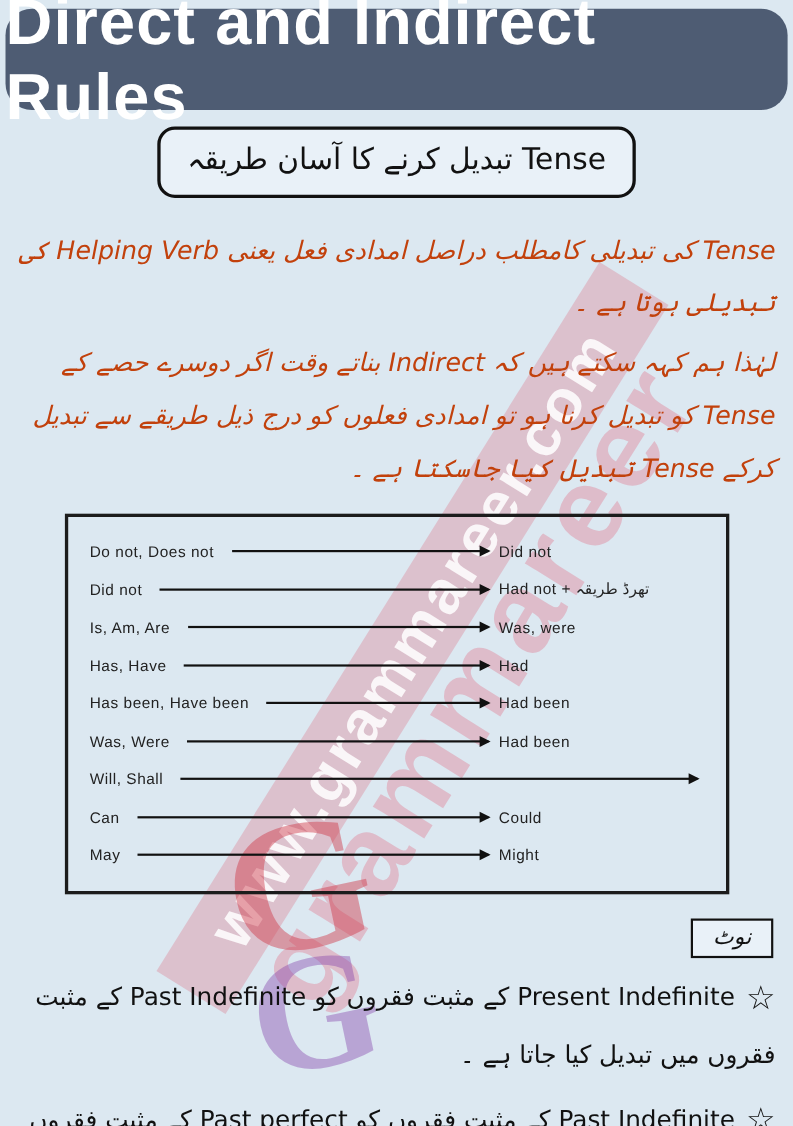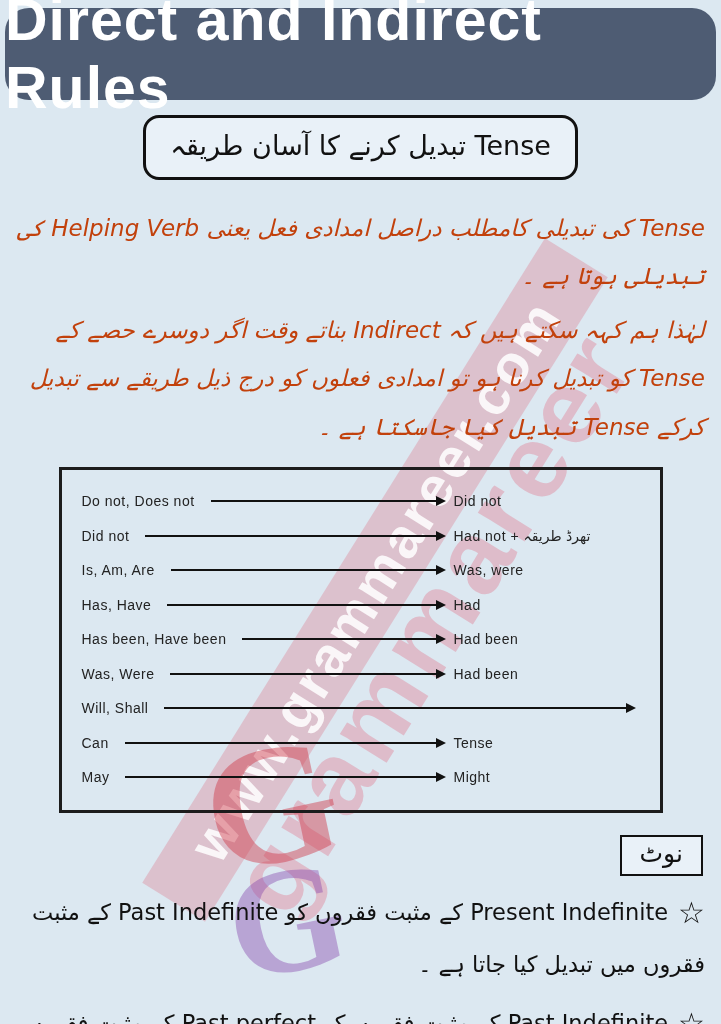--- a/index.html
+++ b/index.html
@@ -86,22 +86,23 @@
   .arrow::after{
     content:"";position:absolute;right:-2px;top:-6px;
     border-left:10px solid #111;
     border-top:5px solid transparent;border-bottom:5px solid transparent;
   }
   .term-to{flex:0 0 190px;white-space:nowrap;}
   .urdu-inline{font-family:"DejaVu Sans",sans-serif;}
   .note-label-wrap{margin:22px 18px 0 0;direction:rtl;text-align:right;}
   .note-label{
     display:inline-block;border:2.5px solid #111;
-    padding:2px 18px 6px 18px;font-size:25px;color:#111;
+    padding:2px 18px 6px 18px;font-size:20px;color:#111;
     background:#e9f1f8;
+    font-style:italic;
   }
   .notes{margin:4px 16px 0 16px;}
   .note-item{
     direction:rtl;text-align:right;
     font-size:22.5px;color:#111;line-height:1.95;margin-top:8px;
   }
   .note-item .star{
     font-size:30px;vertical-align:-3px;padding-left:10px;color:#111;
   }
 </style>
@@ -171,21 +172,21 @@
       </div>
 
       <div class="conv-row">
         <span class="term-from">Will, Shall</span>
         <span class="arrow"></span>
       </div>
 
       <div class="conv-row">
         <span class="term-from">Can</span>
         <span class="arrow"></span>
-        <span class="term-to">Tense</span>
+        <span class="term-to">Could</span>
       </div>
 
       <div class="conv-row">
         <span class="term-from">May</span>
         <span class="arrow"></span>
         <span class="term-to">Might</span>
       </div>
 
     </div>
 

